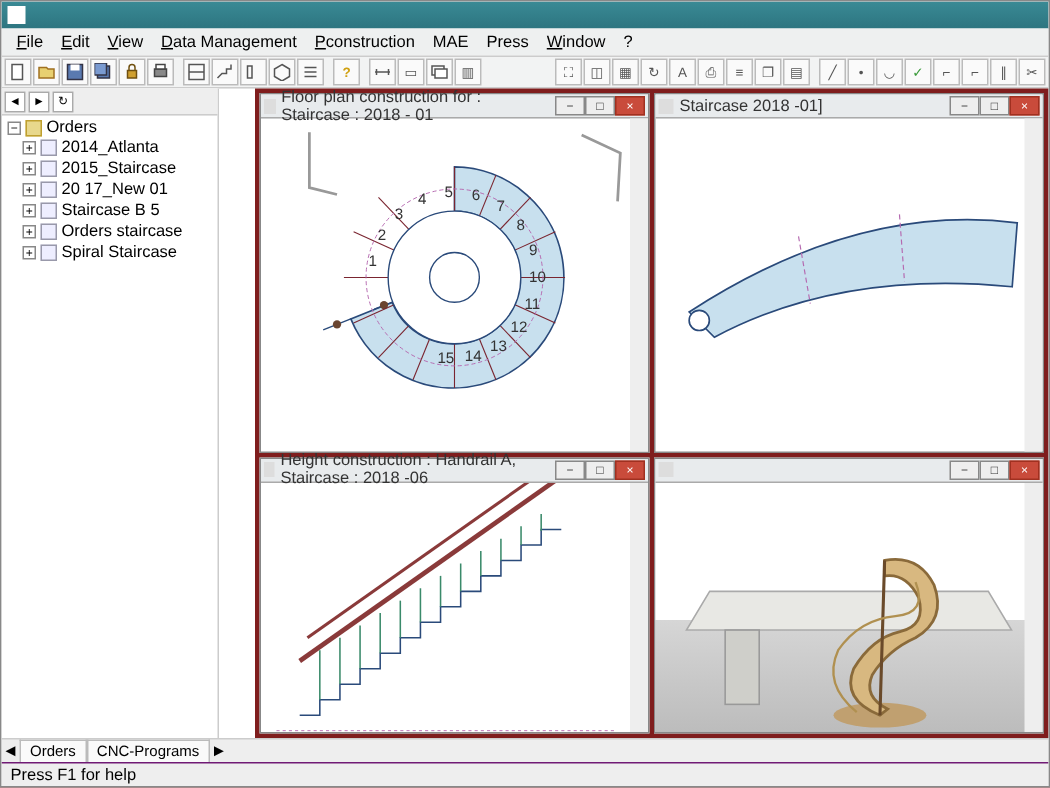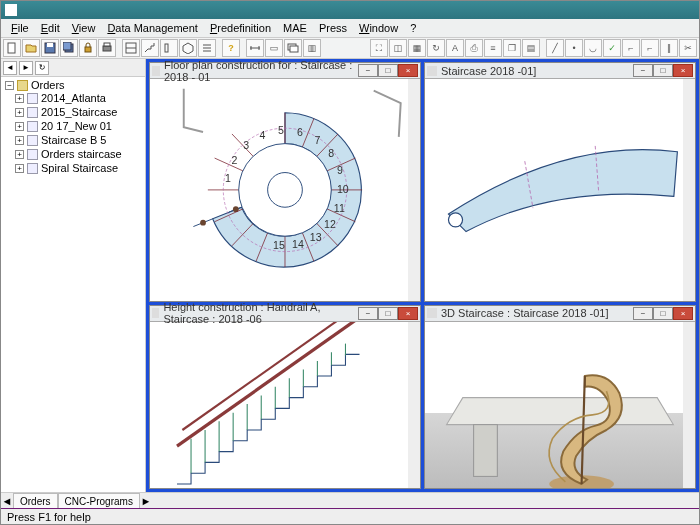--- a/index.html
+++ b/index.html
@@ -21,21 +21,21 @@
 .side-tb .sb{width:14px;height:14px;border:1px solid #aaa;background:#fff;font-size:8px;display:flex;align-items:center;justify-content:center;}
 .tree{flex:1;padding:2px 4px;overflow:auto;}
 .tree .root{display:flex;align-items:center;gap:3px;font-weight:normal;}
 .tree .node{display:flex;align-items:center;gap:3px;padding:1px 0 1px 10px;}
 .tree .pm{width:9px;height:9px;border:1px solid #888;font-size:8px;line-height:7px;text-align:center;background:#fff;}
 .tree .fi{width:11px;height:11px;background:#e8d88c;border:1px solid #bfa030;}
 .tree .di{width:11px;height:11px;background:#eef;border:1px solid #99a;}
 .side-tabs{height:16px;display:flex;background:#eee;border-top:1px solid #ccc;}
 .side-tabs .t{border:1px solid #bbb;border-bottom:none;padding:0 6px;font-size:10px;background:#fafafa;cursor:pointer;display:flex;align-items:center;}
 .side-tabs .nav{width:12px;display:flex;align-items:center;justify-content:center;}
-.workspace{flex:1;background:#1d4ed8;position:relative;padding:3px;display:grid;grid-template-columns:1fr 1fr;grid-template-rows:1.3fr 1fr;gap:3px;}
+.workspace{flex:1;background:#7f1d1d;position:relative;padding:3px;display:grid;grid-template-columns:1fr 1fr;grid-template-rows:1.3fr 1fr;gap:3px;margin-left:24px;}
 .pane{background:#fff;border:1px solid #888;display:flex;flex-direction:column;position:relative;}
 .pane.span{grid-column:1/2;grid-row:1/2;}
 .pane-tb{height:16px;background:#e8ebed;border-bottom:1px solid #aaa;display:flex;align-items:center;padding:0 2px;gap:4px;font-size:10px;color:#333;}
 .pane-tb .pi{width:10px;height:10px;background:#ddd;}
 .wnd-ctrl{margin-left:auto;display:flex;gap:0;}
 .wnd-ctrl .wb{width:20px;height:13px;border:1px solid #888;background:#eee;font-size:8px;display:flex;align-items:center;justify-content:center;cursor:pointer;}
 .wnd-ctrl .wb.cl{background:#c94b3b;color:#fff;border-color:#a03020;}
 .canvas{flex:1;position:relative;overflow:hidden;}
 .scroll-r{position:absolute;right:0;top:16px;bottom:0;width:12px;background:#eee;}
 .statusbar{height:16px;background:#eee;border-top:1px solid #701a75;display:flex;align-items:center;padding:0 6px;font-size:10px;}
@@ -46,21 +46,21 @@
 
 <div class="titlebar">
   <span class="appicon"></span>
 </div>
 
 <div class="menubar">
   <span class="m"><u>F</u><span>ile</span></span>
   <span class="m"><u>E</u><span>dit</span></span>
   <span class="m"><u>V</u><span>iew</span></span>
   <span class="m"><u>D</u><span>ata Management</span></span>
-  <span class="m"><u>P</u><span>redefinition</span></span>
+  <span class="m"><u>P</u><span>construction</span></span>
   <span class="m">MAE</span>
   <span class="m">Press</span>
   <span class="m"><u>W</u><span>indow</span></span>
   <span class="m">?</span>
 </div>
 
 <div class="toolbar">
   <div class="tbtn">
       <svg viewBox="0 0 12 12">
         <rect x="2" y="1" width="7" height="10" fill="#fff" stroke="#555"></rect>
@@ -336,21 +336,20 @@
             <line x1="10" y1="160" x2="230" y2="160"></line>
           </g>
         </svg>
       </div>
       <div class="scroll-r"></div>
     </div>
 
     <div class="pane">
       <div class="pane-tb">
         <span class="pi"></span>
-        <span>3D Staircase : Staircase 2018 -01]</span>
         <div class="wnd-ctrl">
             <span class="wb">−</span>
             <span class="wb">□</span>
             <span class="wb cl">×</span>
           </div>
       </div>
       <div class="canvas" style="background:linear-gradient(#fff 55%,#d6d6d6 55%,#bcbcbc)">
         <svg class="floorplan-svg" viewBox="0 0 250 170">
           <polygon points="20,95 230,95 215,70 35,70" fill="#e8e8e4" stroke="#aaa"></polygon>
           <rect x="45" y="95" width="22" height="48" fill="#cfcfca" stroke="#999"></rect>

